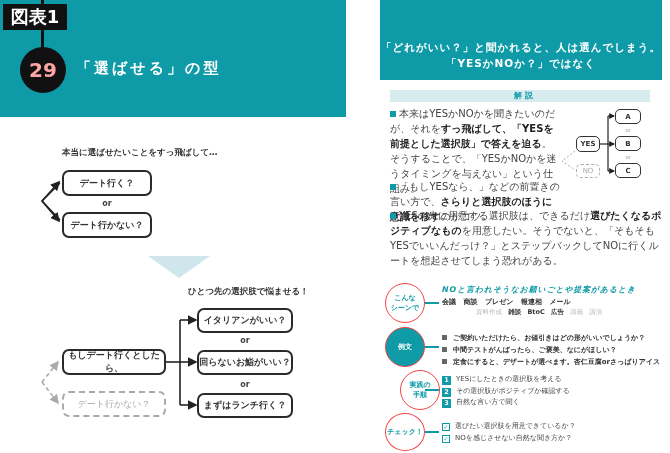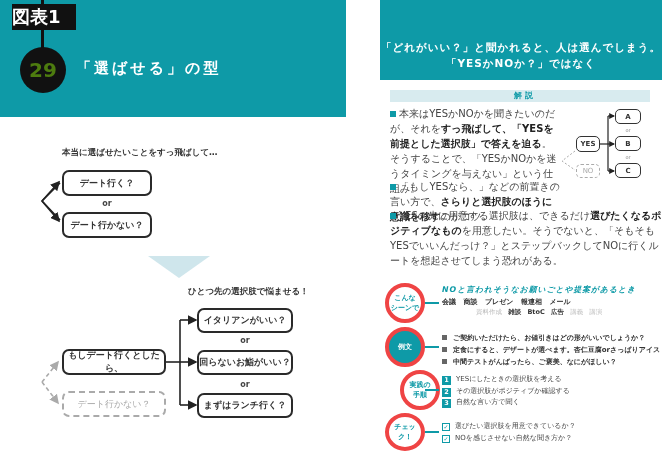--- a/index.html
+++ b/index.html
@@ -3,24 +3,24 @@
 <meta charset="utf-8">
 <style>
   * { box-sizing: border-box; margin: 0; padding: 0; }
   html, body { width: 670px; height: 453px; background: #ffffff; overflow: hidden; }
   body { position: relative; font-family: "DejaVu Sans", sans-serif; color: #333; }
   .abs { position: absolute; }
 
   
   .left-header { left: 0; top: 0; width: 346px; height: 117px; background: #0e9aa7; }
   .fig-line { left: 41px; top: 0; width: 3px; height: 60px; background: #111; }
-  .fig-label { left: 12px; top: 4px; width: 64px; height: 26px; background: #111; color: #fff;
-    font-size: 18px; font-weight: bold; line-height: 26px; letter-spacing: 0px; }
+  .fig-label { left: 3px; top: 4px; width: 64px; height: 26px; background: #111; color: #fff;
+    font-size: 18px; font-weight: bold; line-height: 26px; text-align: center; letter-spacing: 0px; }
   .num-circle { left: 20px; top: 47px; width: 46px; height: 46px; border-radius: 50%; background: #111;
-    color: #4d7c0f; font-size: 20px; line-height: 46px; text-align: center; font-weight: bold; }
+    color: #fca5a5; font-size: 20px; line-height: 46px; text-align: center; font-weight: bold; }
   .left-title { left: 76px; top: 59px; color: #fff; font-size: 15px; font-weight: bold; letter-spacing: 3px; }
 
   .lead1 { left: 62px; top: 147px; font-size: 8.5px; font-weight: bold; color: #333; }
   .box { border: 2px solid #2a2a2a; border-radius: 7px; background: #fff; font-size: 9px; font-weight: bold;
     text-align: center; color: #333; display: flex; align-items: center; justify-content: center; }
   .box-dashed { border: 2px dashed #aaa; color: #aaa; font-weight: normal; }
   .or { font-size: 8px; font-weight: bold; color: #444; text-align: center; }
 
   .arrow-tri { left: 148px; top: 256px; width: 0; height: 0; border-left: 31px solid transparent;
     border-right: 31px solid transparent; border-top: 22px solid #cfe6ec; }
@@ -33,21 +33,21 @@
     font-size: 8px; font-weight: bold; text-align: center; line-height: 12px; letter-spacing: 3px; padding-left: 10px; }
   .para { font-size: 10px; line-height: 15px; color: #444; }
   .para b { color: #222; }
   .bullet-sq { display: inline-block; width: 6px; height: 6px; background: #0e9aa7; margin-right: 3px; vertical-align: 0px; }
 
   .mini-box { border: 1.5px solid #333; border-radius: 5px; font-size: 7px; font-weight: bold; color: #333;
     display: flex; align-items: center; justify-content: center; background: #fff; }
   .mini-dashed { border: 1.5px dashed #aaa; color: #aaa; font-weight: normal; }
   .mini-or { font-size: 5px; color: #888; text-align: center; }
 
-  .circle { border: 4px solid #ef4444; border-radius: 50%; color: #0e9aa7; font-size: 7px; font-weight: bold;
+  .circle { border: 1px solid #ef4444; border-radius: 50%; color: #0e9aa7; font-size: 7px; font-weight: bold;
     display: flex; align-items: center; justify-content: center; text-align: center; line-height: 10px; background: #fff; }
   .circle-filled { background: #0e9aa7; color: #fff; }
   .circle-line { height: 2px; background: #0e9aa7; width: 14px; }
 
   .scene-title { left: 442px; top: 284px; color: #0e9aa7; font-size: 7.8px; font-weight: bold; letter-spacing: 1px; font-style: italic; }
   .tags { left: 442px; top: 297px; font-size: 7px; font-weight: bold; color: #333; word-spacing: 5px; }
   .tags2 { left: 442px; top: 308px; font-size: 6.5px; color: #bbb; margin-left: 34px; }
   .tags2 .strong { color: #333; font-weight: bold; }
 
   .ex-list { left: 442px; top: 332px; font-size: 7px; font-weight: bold; color: #333; line-height: 12px; }
@@ -169,22 +169,22 @@
   <span class="strong">BtoC</span>&nbsp;&nbsp;
   <span class="strong">広告</span>&nbsp;&nbsp;
   <span>講義</span>&nbsp;&nbsp;
   <span>講演</span>
 </div>
 
 <div class="abs circle circle-filled" style="left:385px;top:327px;width:40px;height:40px;">例文</div>
 <div class="abs circle-line" style="left:425px;top:346px;"></div>
 <div class="abs ex-list">
   <div><span class="sq"></span><span>ご契約いただけたら、お値引きはどの形がいいでしょうか？</span></div>
+  <div><span class="sq"></span><span>中間テストがんばったら、ご褒美、なにがほしい？</span></div>
   <div><span class="sq"></span><span>定食にすると、デザートが選べます。杏仁豆腐orさっぱりアイス</span></div>
-  <div><span class="sq"></span><span>中間テストがんばったら、ご褒美、なにがほしい？</span></div>
 </div>
 
 <div class="abs circle" style="left:400px;top:370px;width:40px;height:40px;white-space:pre-line;">実践の
 手順</div>
 <div class="abs circle-line" style="left:425px;top:389px;"></div>
 <div class="abs steps">
   <div><span class="stepnum">1</span><span>YESにしたときの選択肢を考える</span></div>
   <div><span class="stepnum">2</span><span>その選択肢がポジティブか確認する</span></div>
   <div><span class="stepnum">3</span><span>自然な言い方で聞く</span></div>
 </div>

